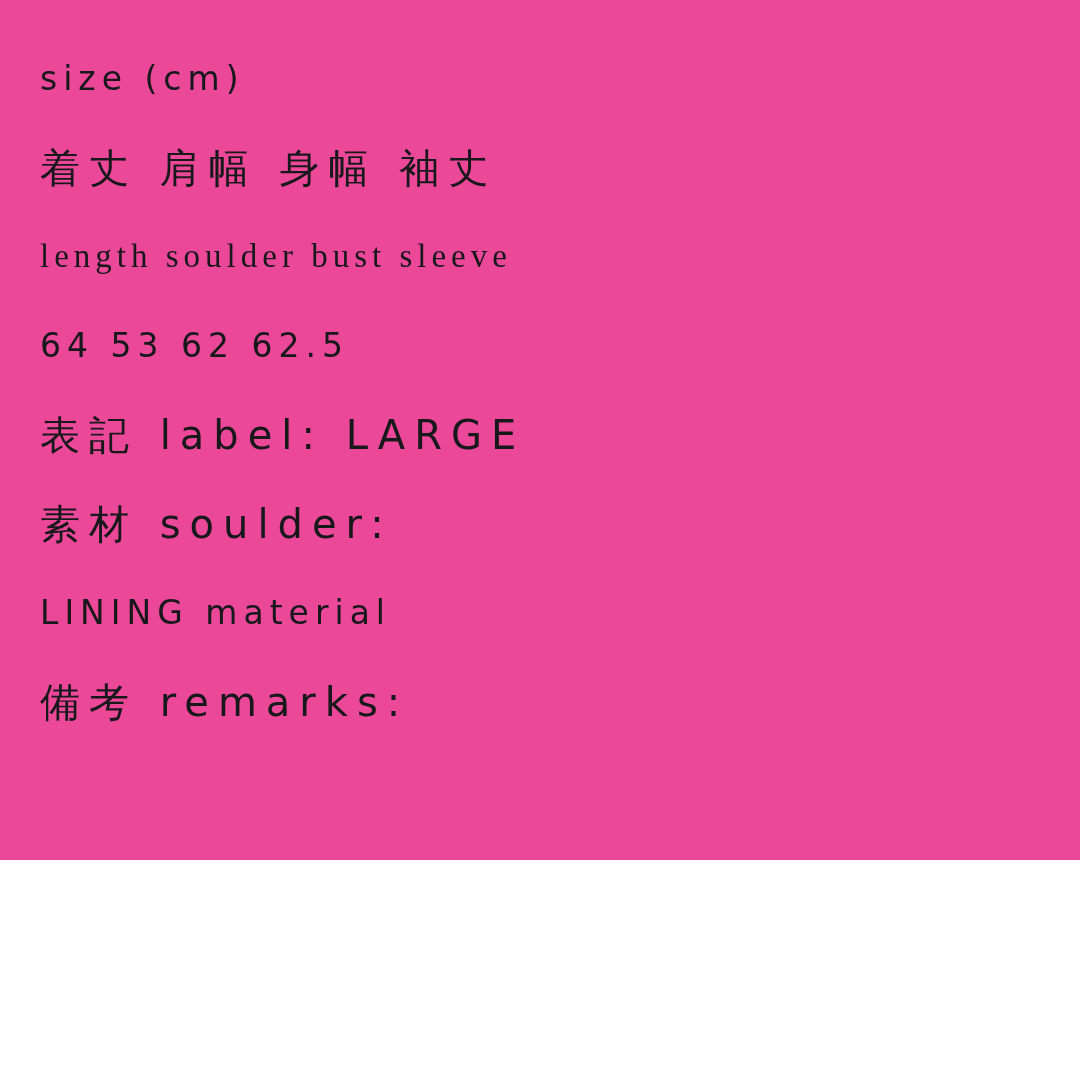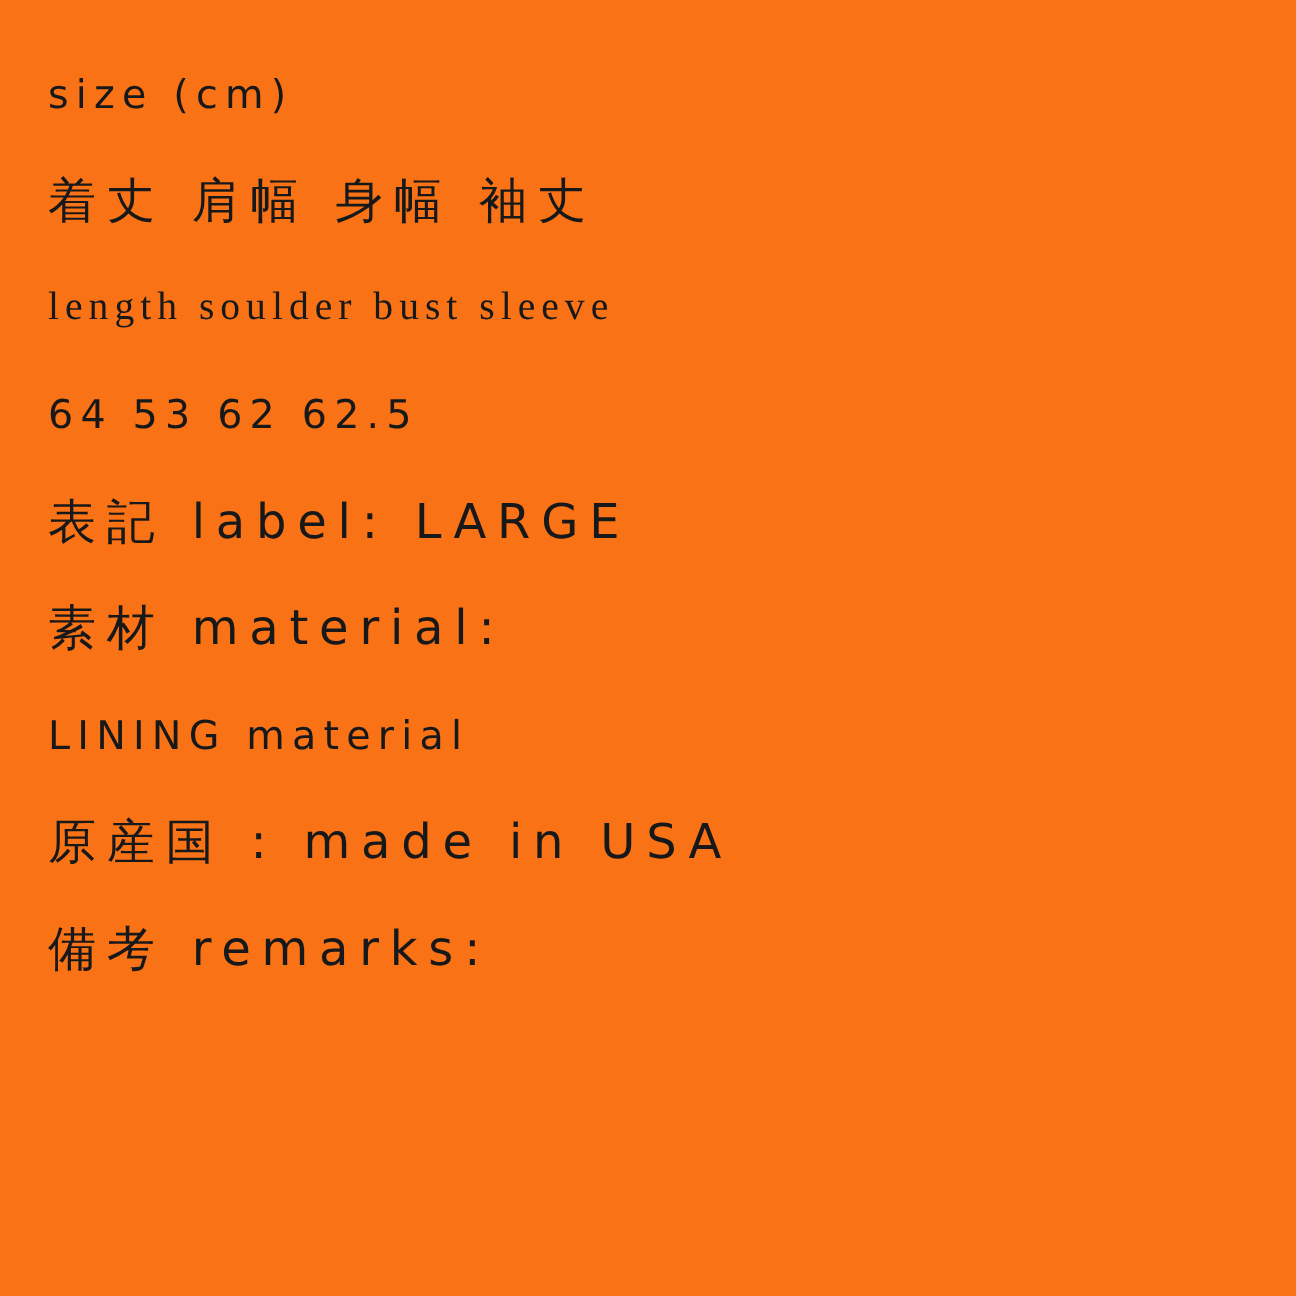--- a/index.html
+++ b/index.html
@@ -9,22 +9,22 @@
   body {
     width: 1080px;
     height: 1080px;
     background: #ffffff;
     font-family: "DejaVu Sans", sans-serif;
     overflow: hidden;
   }
   .sheet {
     position: relative;
     width: 1080px;
-    height: 1080px;
-    background: #f97316;
+    height: 860px;
+    background: #ec4899;
     box-sizing: border-box;
     padding: 34px 40px 0 40px;
   }
   .lines {
     display: flex;
     flex-direction: column;
   }
   .line {
     color: #17181a;
     font-size: 33px;
@@ -48,18 +48,17 @@
 </head>
 <body>
 
 <div class="sheet">
   <div class="lines">
     <div class="line">size (cm)</div>
     <div class="line jp">着丈 肩幅 身幅 袖丈</div>
     <div class="line small-gap">length soulder bust sleeve</div>
     <div class="line">64 53 62 62.5</div>
     <div class="line jp">表記 label: LARGE</div>
-    <div class="line jp">素材 material:</div>
+    <div class="line jp">素材 soulder:</div>
     <div class="line">LINING material</div>
-    <div class="line jp">原産国 : made in USA</div>
     <div class="line jp">備考 remarks:</div>
   </div>
 </div>
 
 </body></html>

